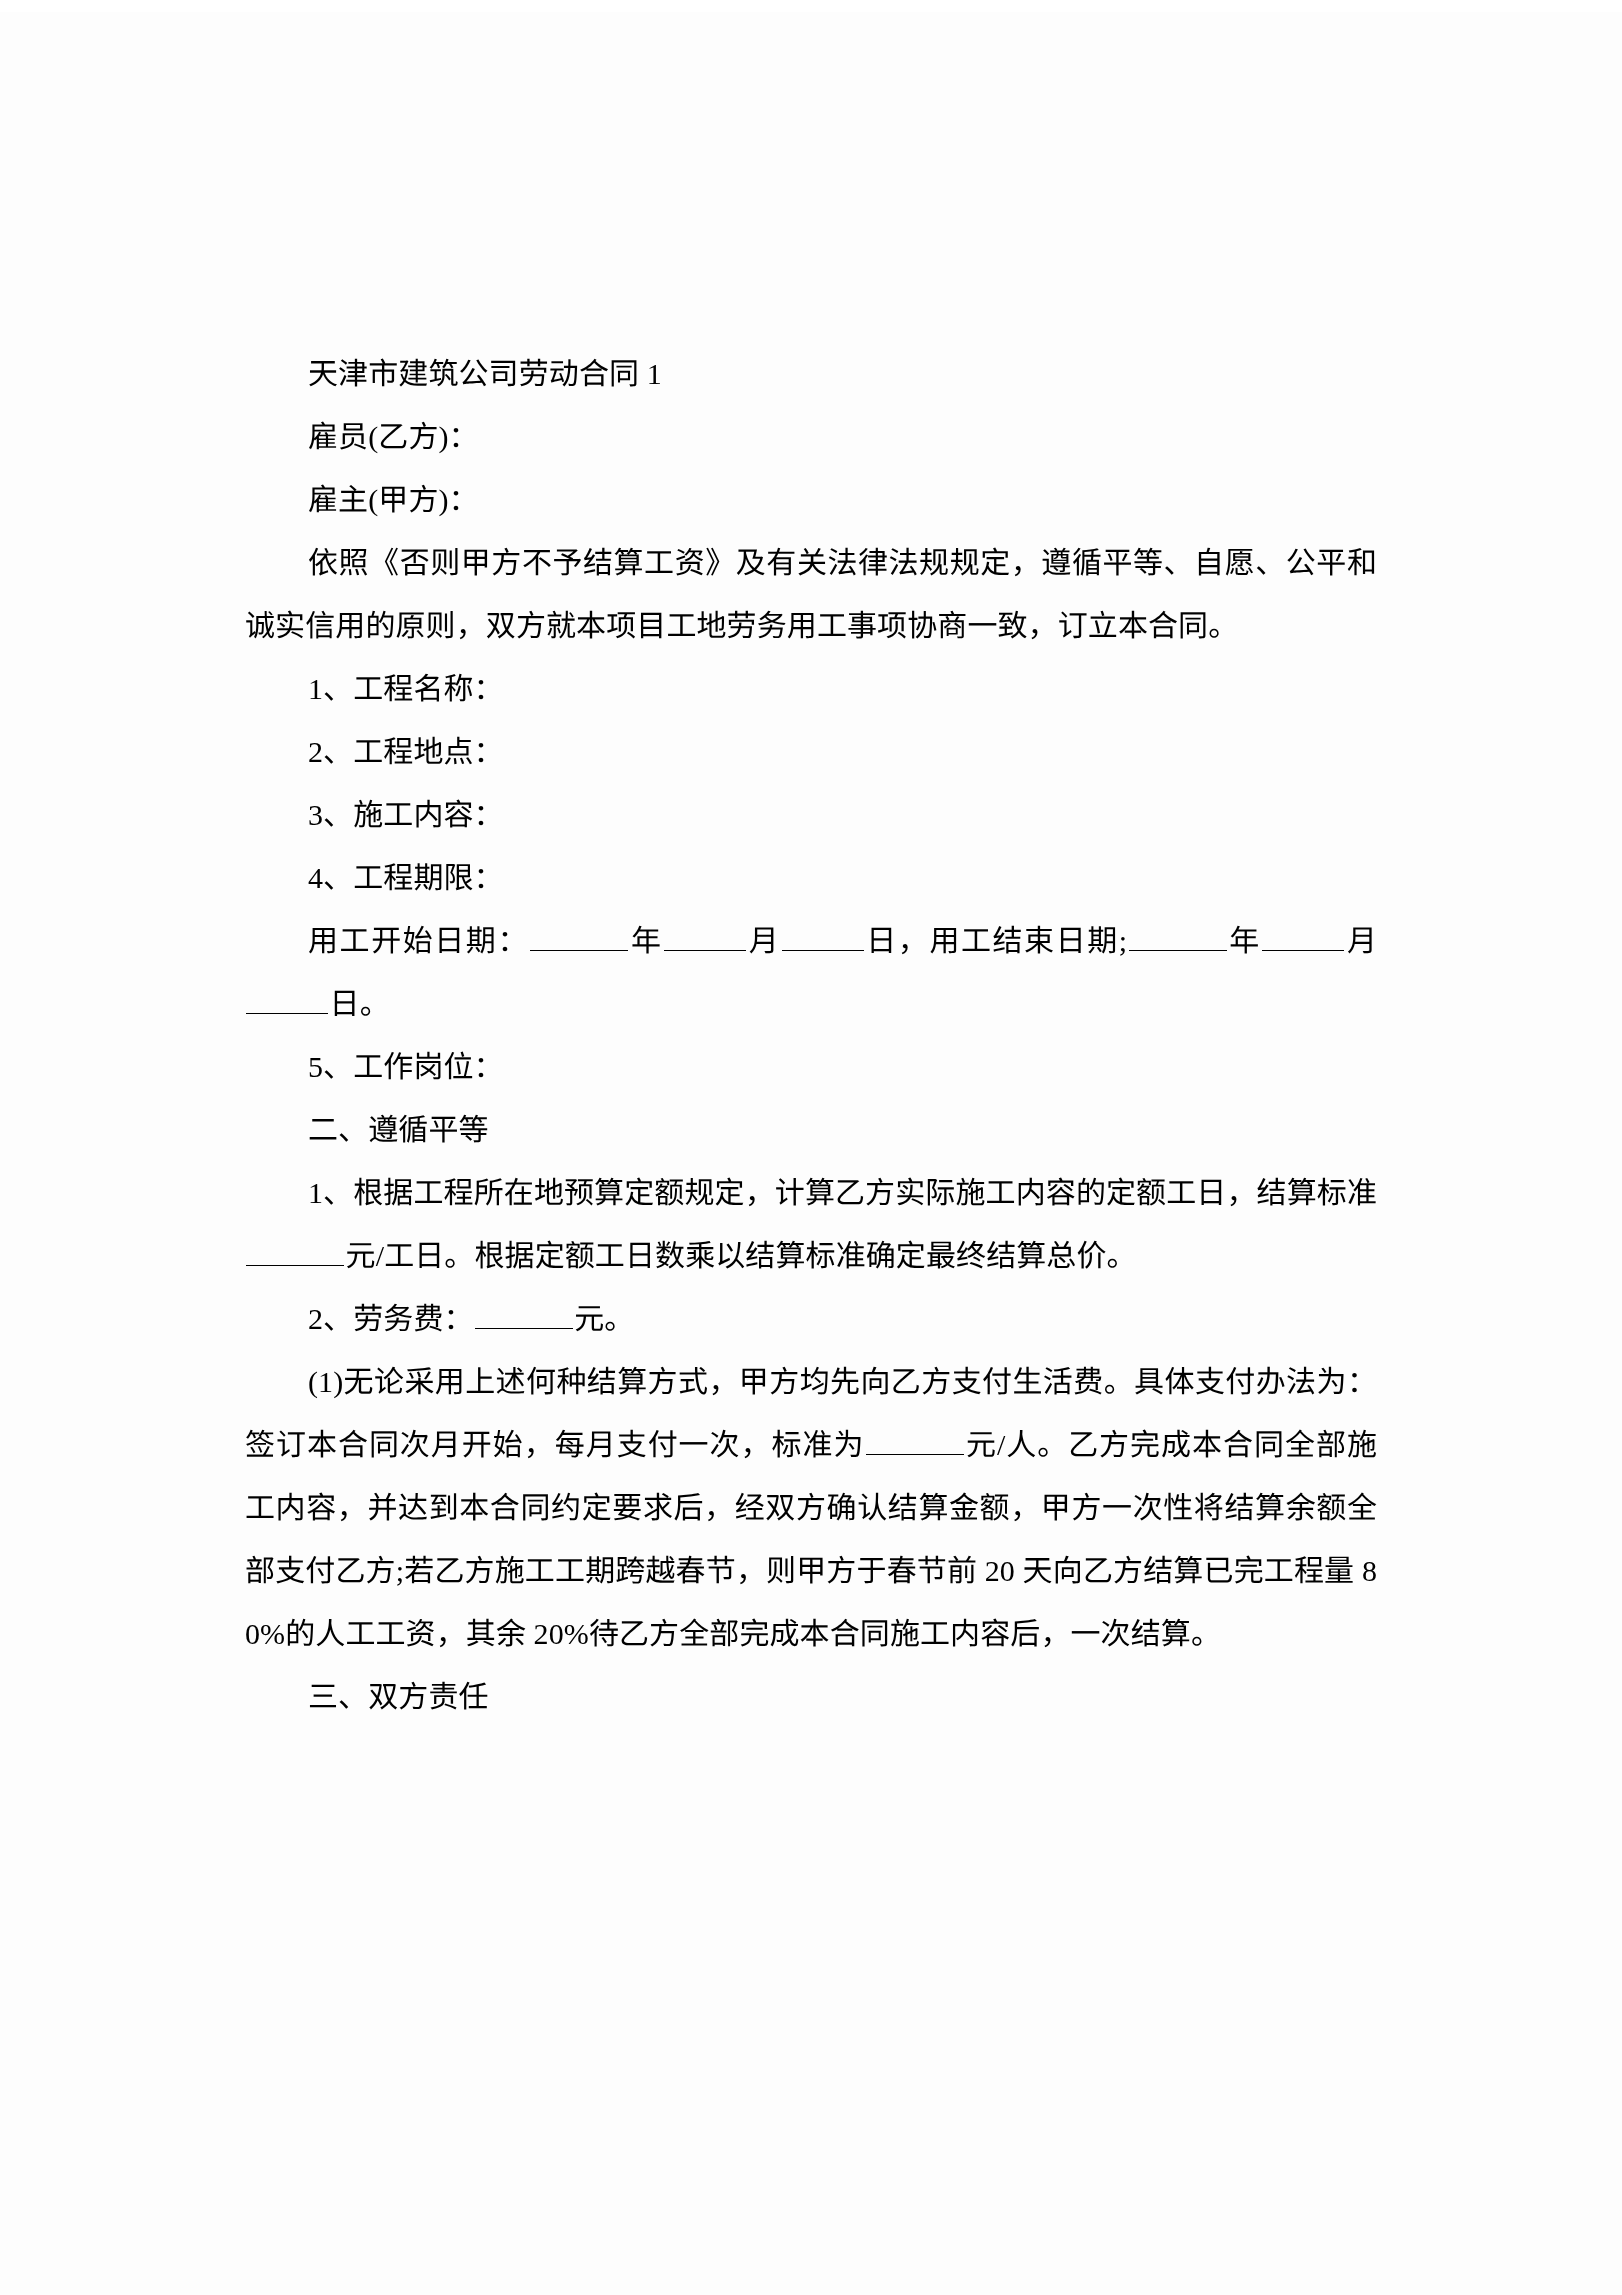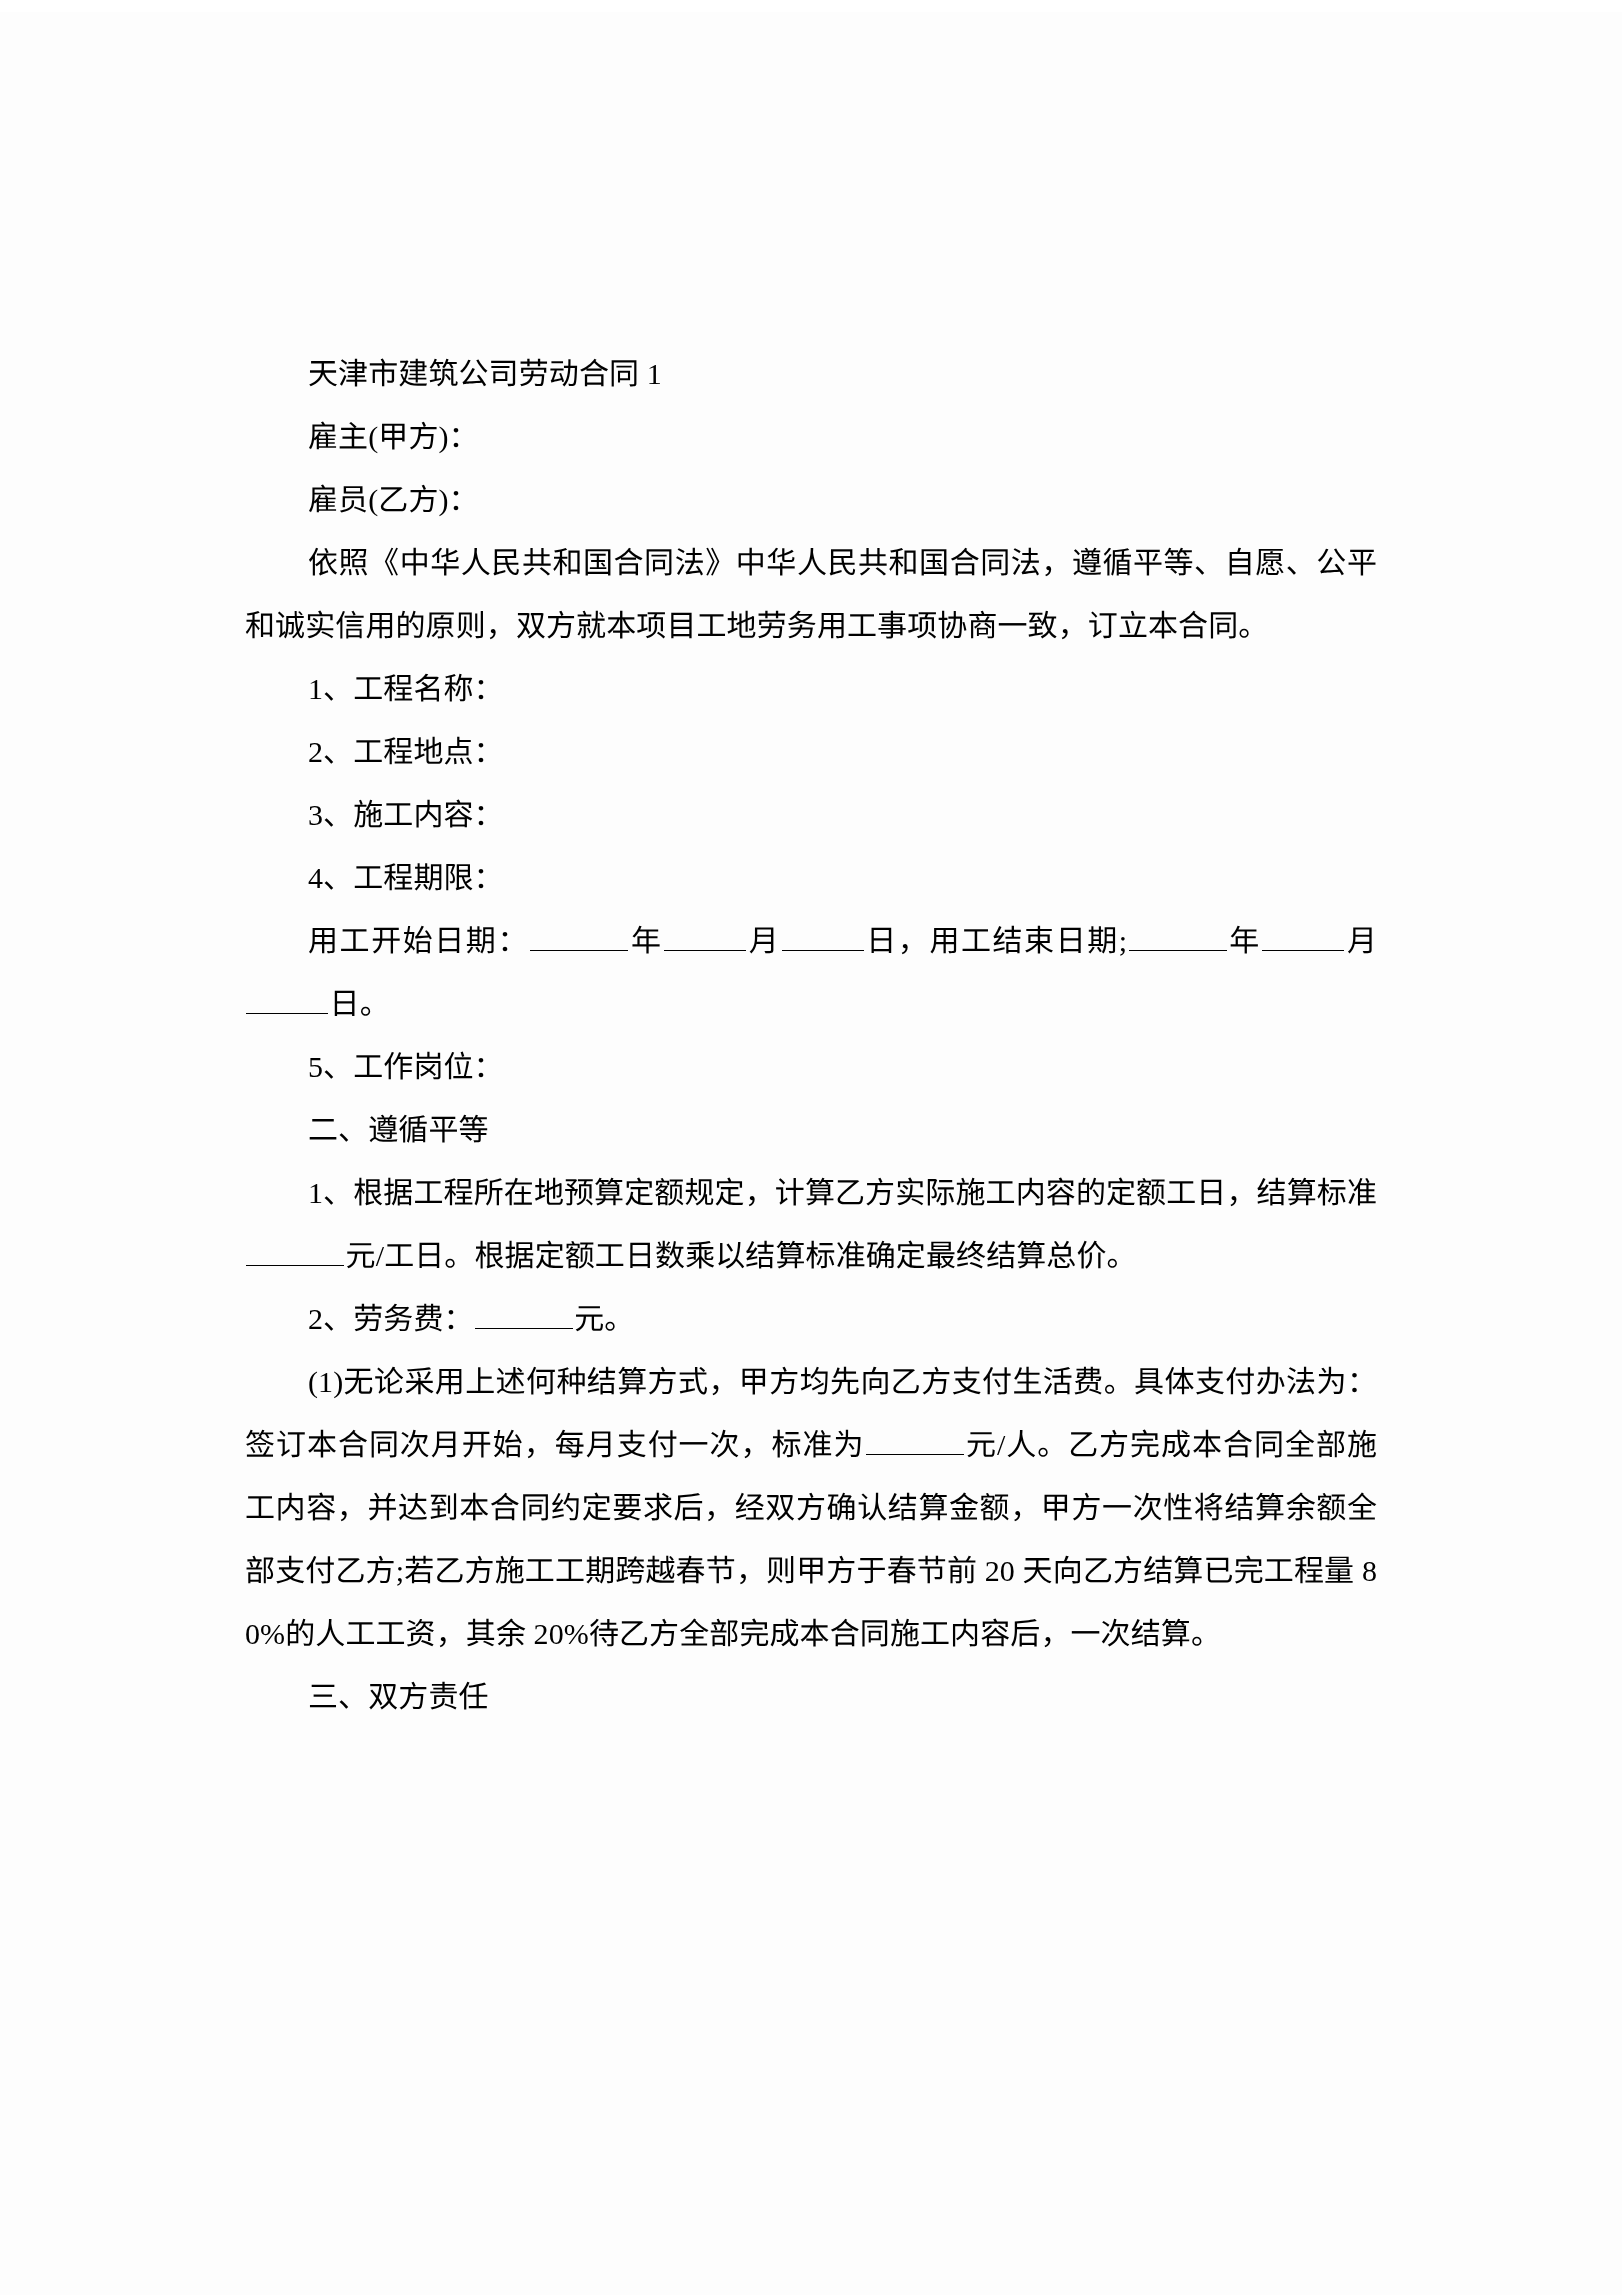--- a/index.html
+++ b/index.html
@@ -65,25 +65,25 @@
 <body>
 
 <div class="page">
 
   <h1 class="doc-title"></h1>
 
   <div class="body-block">
 
     <p class="para indent">天津市建筑公司劳动合同 1</p>
 
+    <p class="para indent">雇员(乙方)：</p>
+
     <p class="para indent">雇主(甲方)：</p>
 
-    <p class="para indent">雇员(乙方)：</p>
-
-    <p class="para indent">依照《中华人民共和国合同法》中华人民共和国合同法，遵循平等、自愿、公平和诚实信用的原则，双方就本项目工地劳务用工事项协商一致，订立本合同。</p>
+    <p class="para indent">依照《否则甲方不予结算工资》及有关法律法规规定，遵循平等、自愿、公平和诚实信用的原则，双方就本项目工地劳务用工事项协商一致，订立本合同。</p>
 
 
     <p class="para indent">1、工程名称：</p>
 
     <p class="para indent">2、工程地点：</p>
 
     <p class="para indent">3、施工内容：</p>
 
     <p class="para indent">4、工程期限：</p>
 

